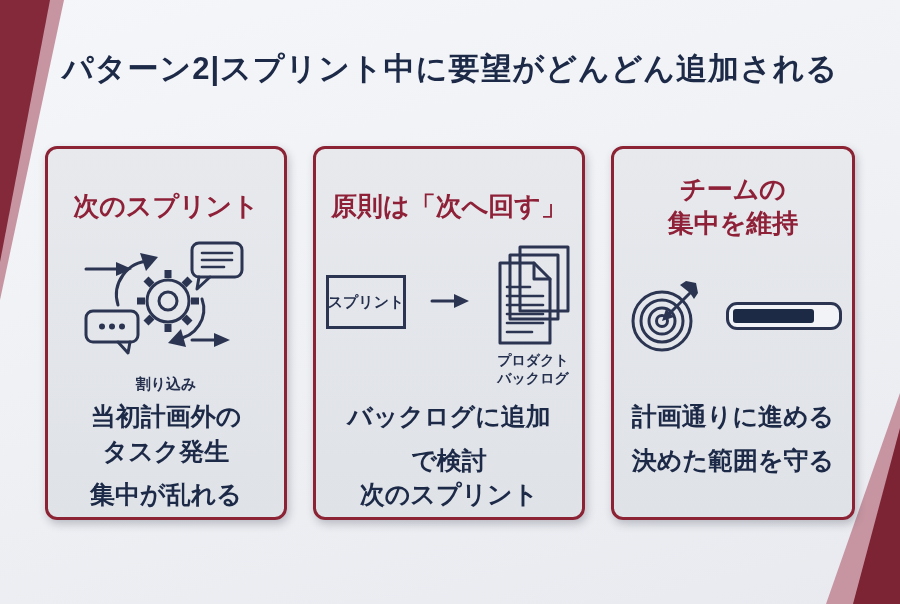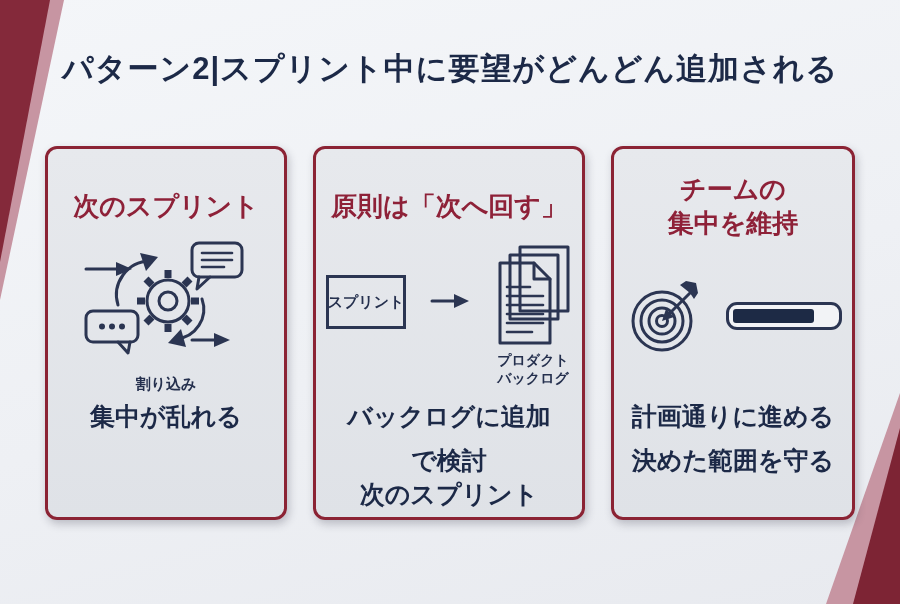--- a/index.html
+++ b/index.html
@@ -132,20 +132,24 @@
             <rect class="st" x="6" y="72" width="52" height="31" rx="7"></rect>
             <circle class="fl" cx="22" cy="87.5" r="3"></circle>
             <circle class="fl" cx="32" cy="87.5" r="3"></circle>
             <circle class="fl" cx="42" cy="87.5" r="3"></circle>
             <path class="st" d="M38 103 L48 114 L50 103"></path>
           </svg>
           <div class="icon-caption">割り込み</div>
         </div>
       </div>
       <div class="body-zone">
+        <div class="body-group">
+          <div>当初計画外の</div>
+          <div>タスク発生</div>
+        </div>
         <div class="body-group">
           <div>集中が乱れる</div>
         </div>
       </div>
     </section>
 
     <section class="card">
       <div class="card-title">
         <div>原則は「次へ回す」</div>
       </div>

